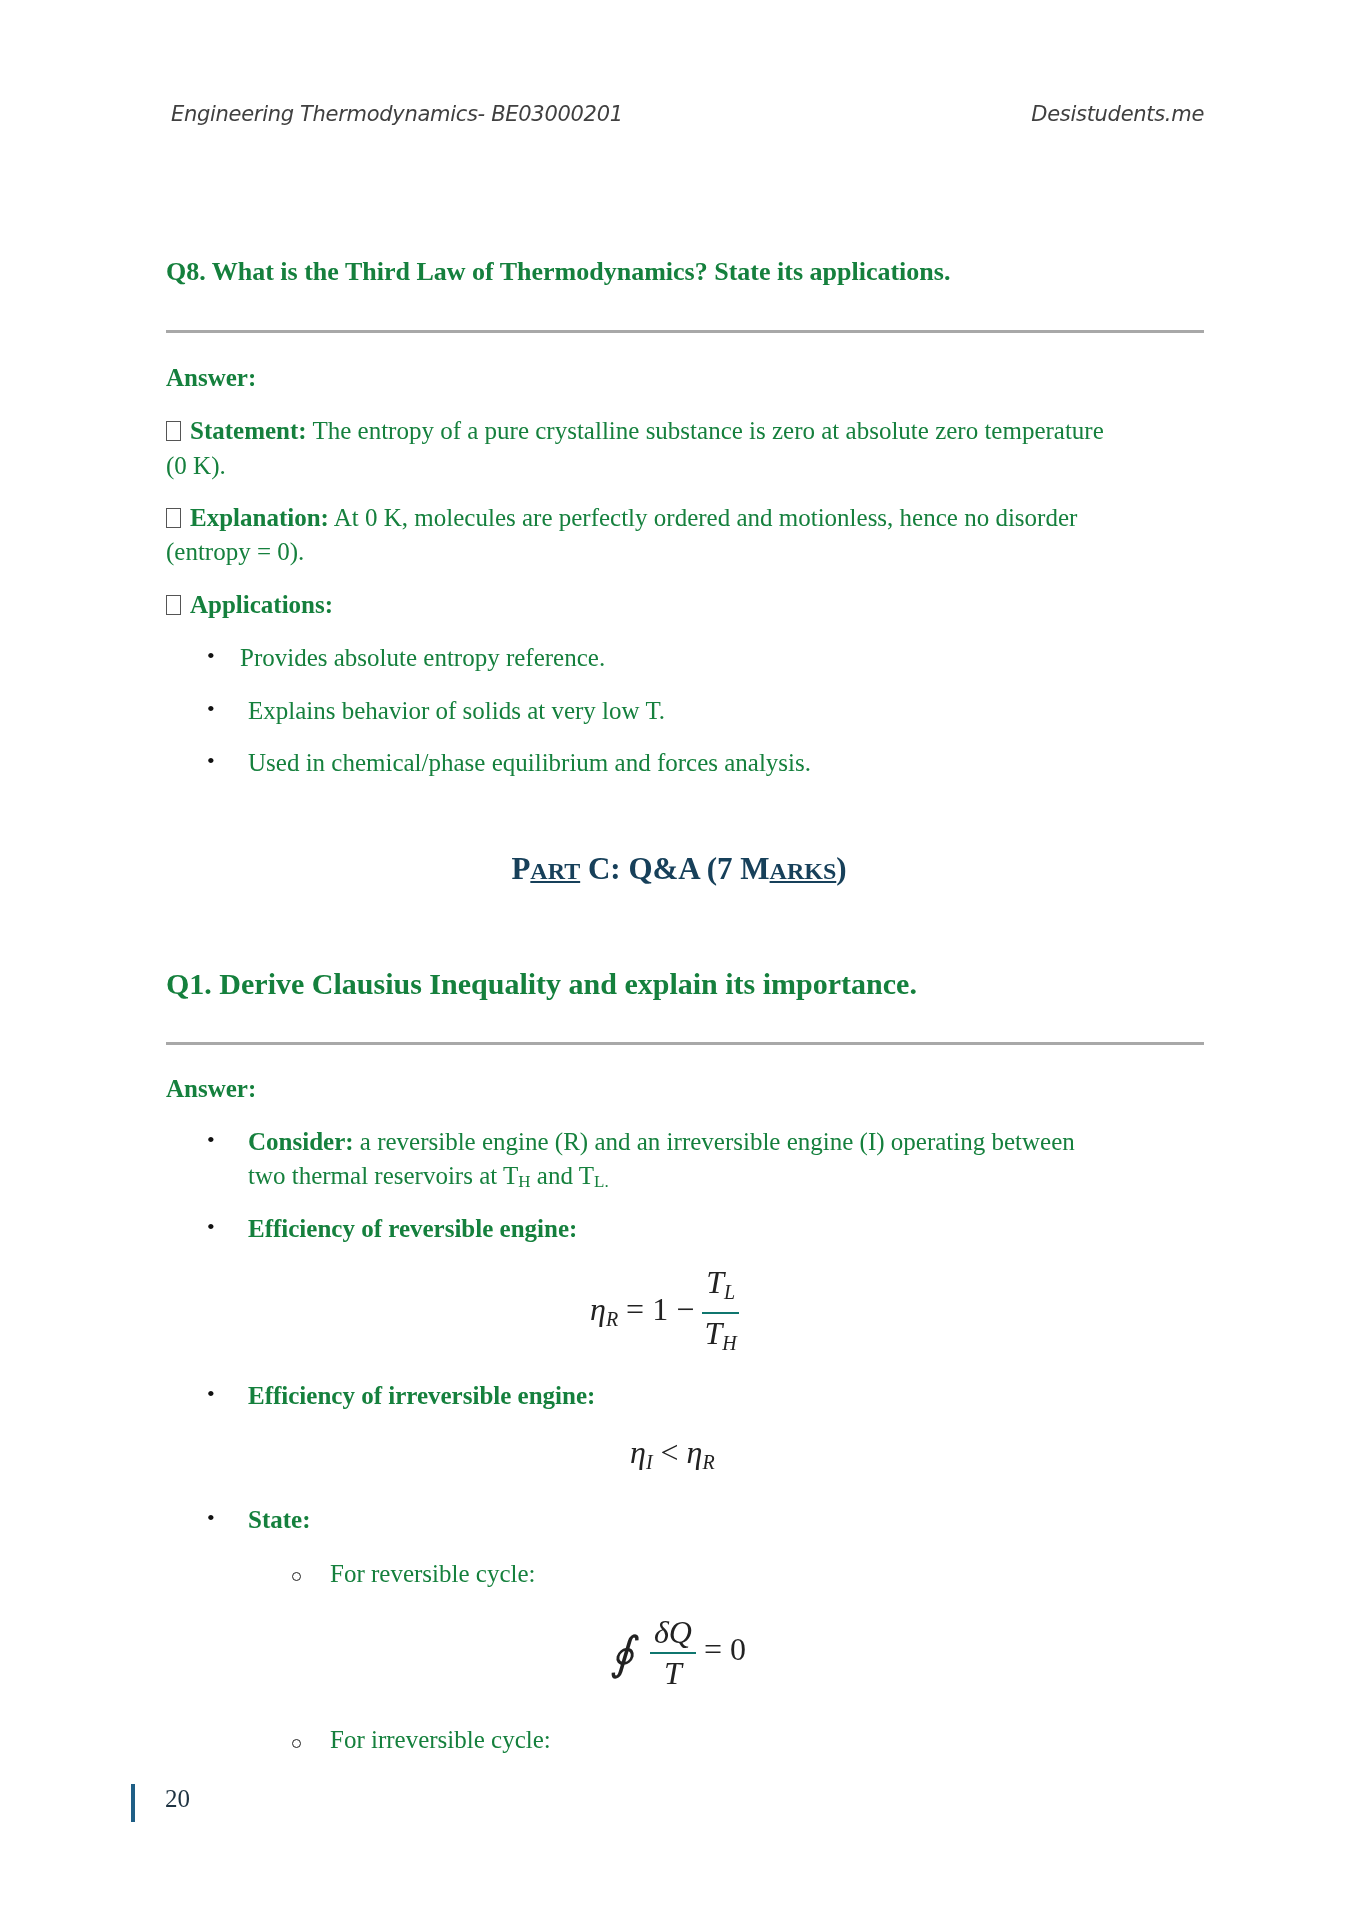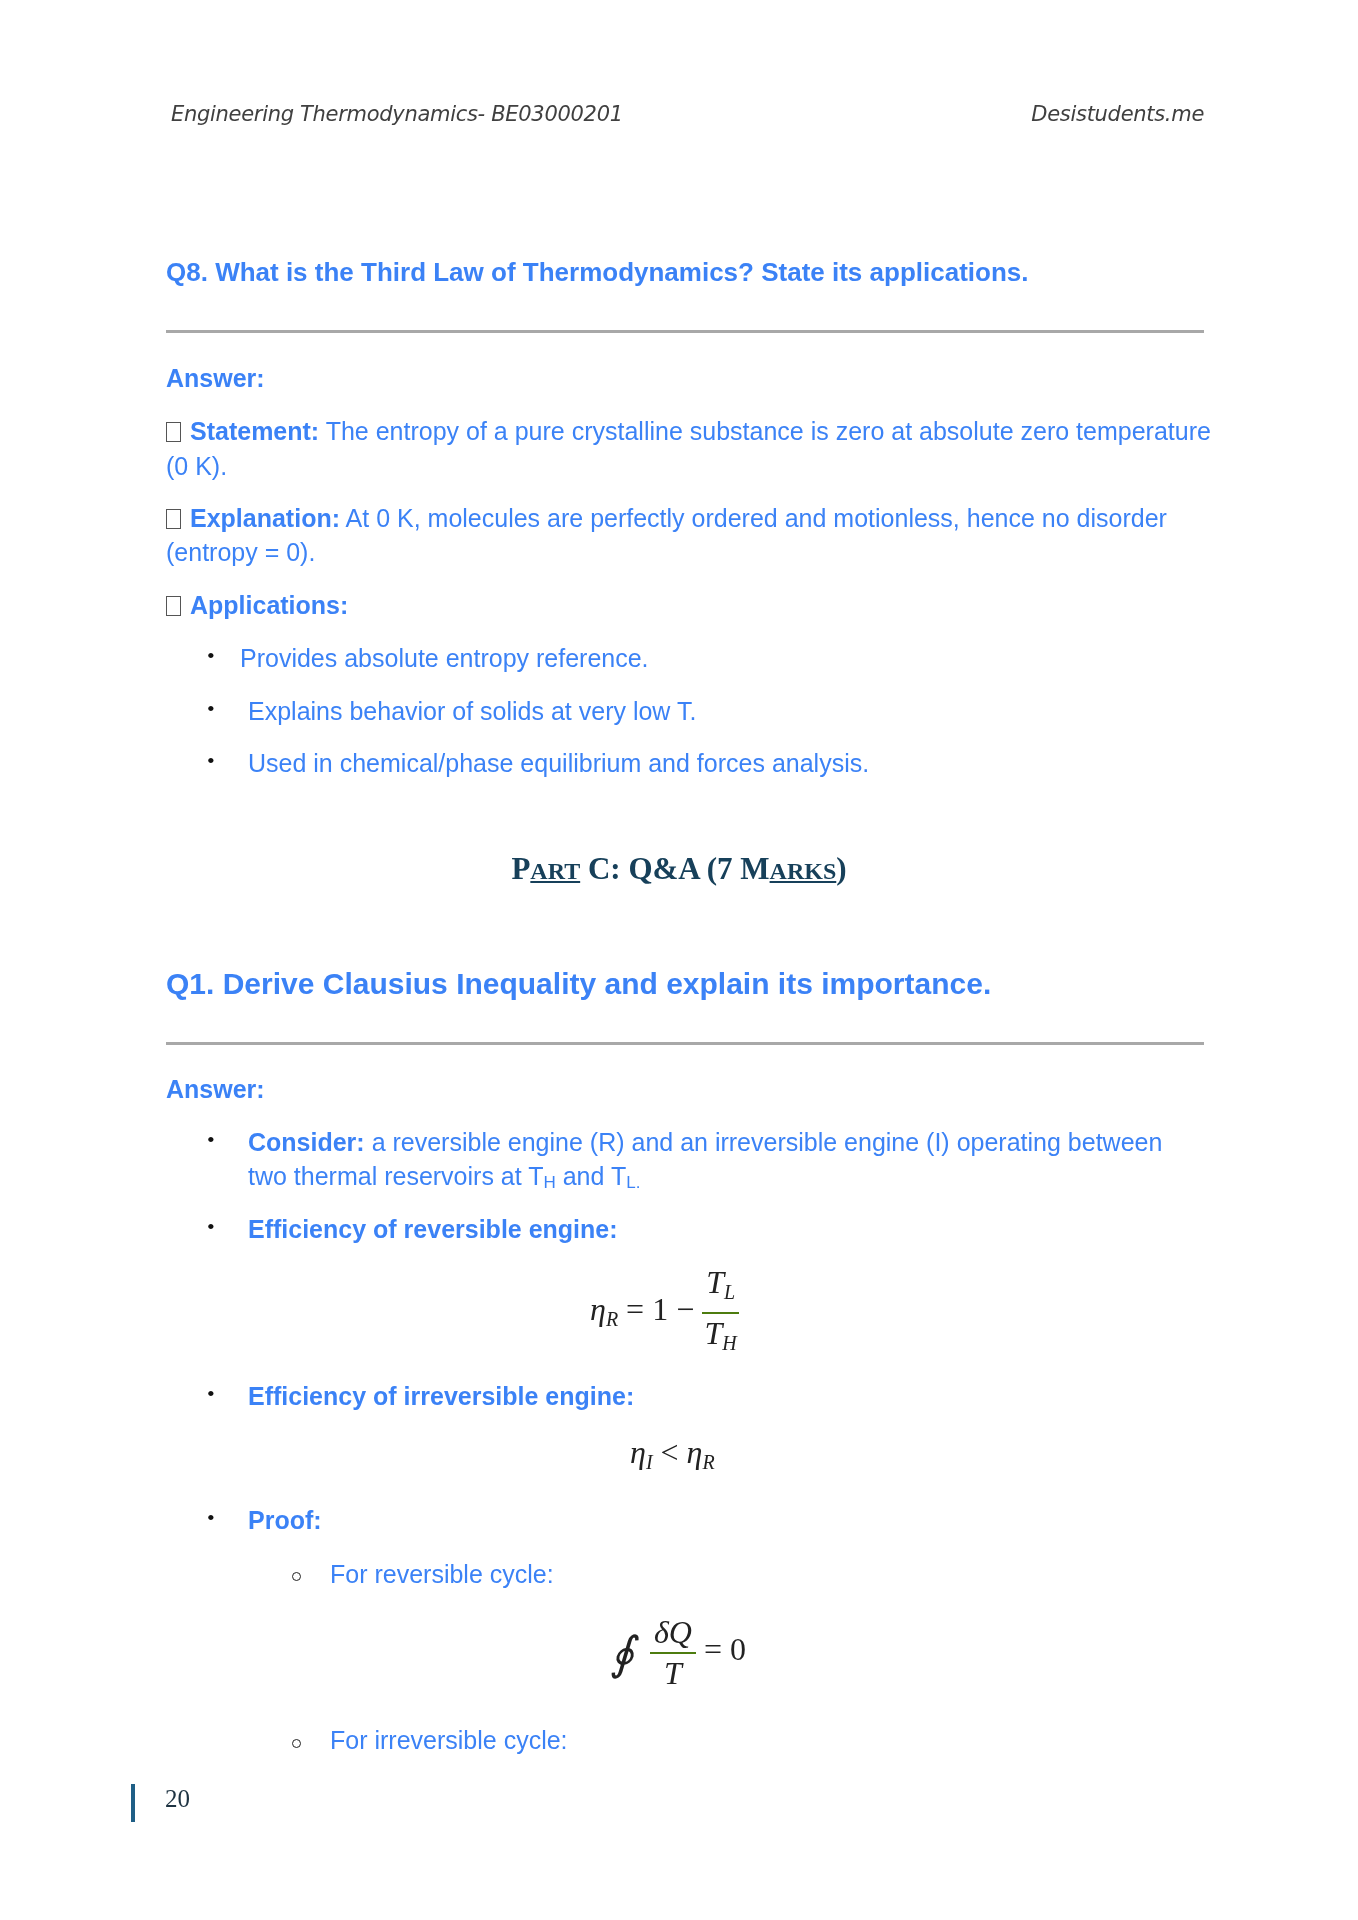--- a/index.html
+++ b/index.html
@@ -1,31 +1,31 @@
 <!DOCTYPE html>
 <html><head>
 <meta charset="utf-8">
 <style>
   html, body { margin: 0; padding: 0; background: #ffffff; }
   body { width: 1358px; height: 1920px; position: relative; overflow: hidden; color: #111; }
   .abs { position: absolute; }
   .hdr { font-family: "DejaVu Sans", sans-serif; font-style: italic; font-size: 21px; color: #404040; top: 102px; letter-spacing: -0.3px; }
-  .serif { font-family: Liberation Sans, sans-serif; font-size: 25px; line-height: 34px; color: #3b82f6; }
+  .serif { font-family: Liberation Serif, serif; font-size: 25px; line-height: 34px; color: #15803d; }
   .b { font-weight: bold; }
   .hr { position: absolute; left: 166px; width: 1038px; height: 3px; background: #a8a8a8; }
   .box { display: inline-block; width: 15px; height: 20px; border: 1px solid #555; vertical-align: -2px; margin-right: 9px; box-sizing: border-box; }
   .bullet { position: absolute; font-family: "Liberation Serif", serif; font-size: 22px; }
   .circ { position: absolute; width: 9px; height: 9px; border: 1.5px solid #222; border-radius: 50%; box-sizing: border-box; }
   .part { font-family: "Liberation Serif", serif; font-weight: bold; color: #17405a; font-size: 31px; left: 0; width: 1358px; text-align: center; top: 851px; }
   .part .sm { font-size: 24px; text-decoration: underline; }
   .math { font-family: "Liberation Serif", serif; font-size: 32px; color: #222; }
   .mi { font-style: italic; }
   .sub { font-size: 20px; font-style: italic; vertical-align: -6px; }
   .frac { display: inline-block; vertical-align: middle; text-align: center; }
-  .frac .num { display: block; border-bottom: 2px solid #4d7c0f; padding: 0 4px 2px; line-height: 36px; }
+  .frac .num { display: block; border-bottom: 2px solid #0f766e; padding: 0 4px 2px; line-height: 36px; }
   .frac .den { display: block; line-height: 38px; }
   .pgbar { position: absolute; left: 131px; top: 1784px; width: 4px; height: 38px; background: #1f5f86; }
   .pgnum { position: absolute; left: 165px; top: 1785px; font-family: Liberation Serif, serif; font-size: 25px; color: #1e3342; }
 </style>
 </head>
 <body>
 
 <div class="abs hdr" style="left:171px;">Engineering Thermodynamics- BE03000201</div>
 <div class="abs hdr" style="right:154px;">Desistudents.me</div>
 
@@ -78,21 +78,21 @@
 </div>
 
 <span class="bullet" style="left:207px; top:1381px;">•</span>
 <div class="abs serif b" style="left:248px; top:1379px;">Efficiency of irreversible engine:</div>
 
 <div class="abs math" style="left:630px; top:1434px;">
   <span class="mi">η</span><span class="sub">I</span><span> &lt; </span><span class="mi">η</span><span class="sub">R</span>
 </div>
 
 <span class="bullet" style="left:207px; top:1505px;">•</span>
-<div class="abs serif b" style="left:248px; top:1503px;">Proof:</div>
+<div class="abs serif b" style="left:248px; top:1503px;">State:</div>
 
 <span class="circ" style="left:292px; top:1572px;"></span>
 <div class="abs serif" style="left:330px; top:1557px;">For reversible cycle:</div>
 
 <div class="abs math" style="left:610px; top:1614px;">
   <span style="font-size:46px; font-style:italic; vertical-align:middle;">∮</span><span class="frac" style="margin-left:16px;"><span class="num"><span class="mi">δQ</span></span><span class="den"><span class="mi">T</span></span></span><span> = 0</span>
 </div>
 
 <span class="circ" style="left:292px; top:1739px;"></span>
 <div class="abs serif" style="left:330px; top:1723px;">For irreversible cycle:</div>

